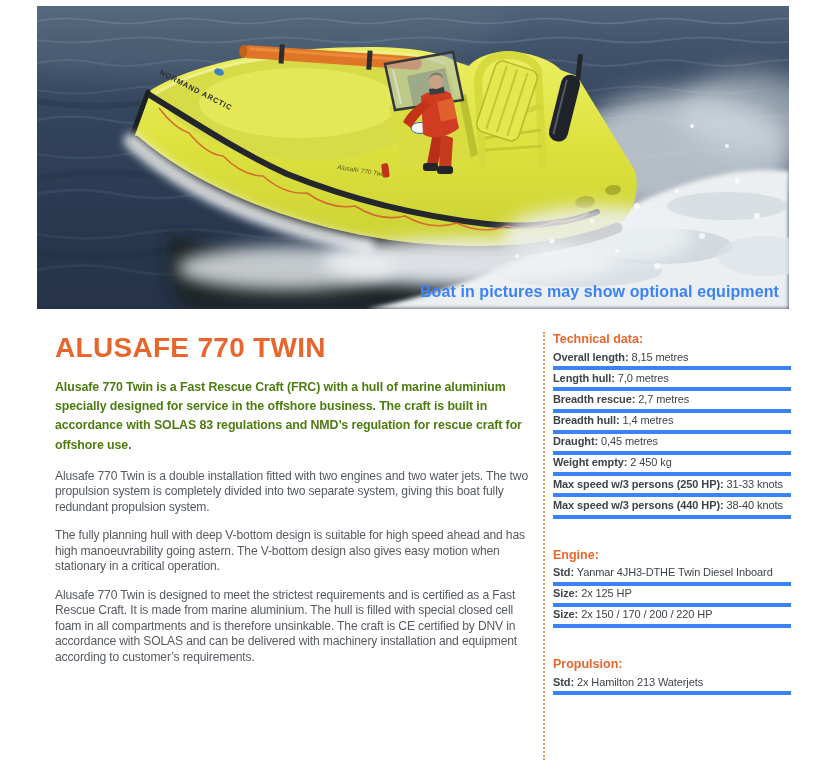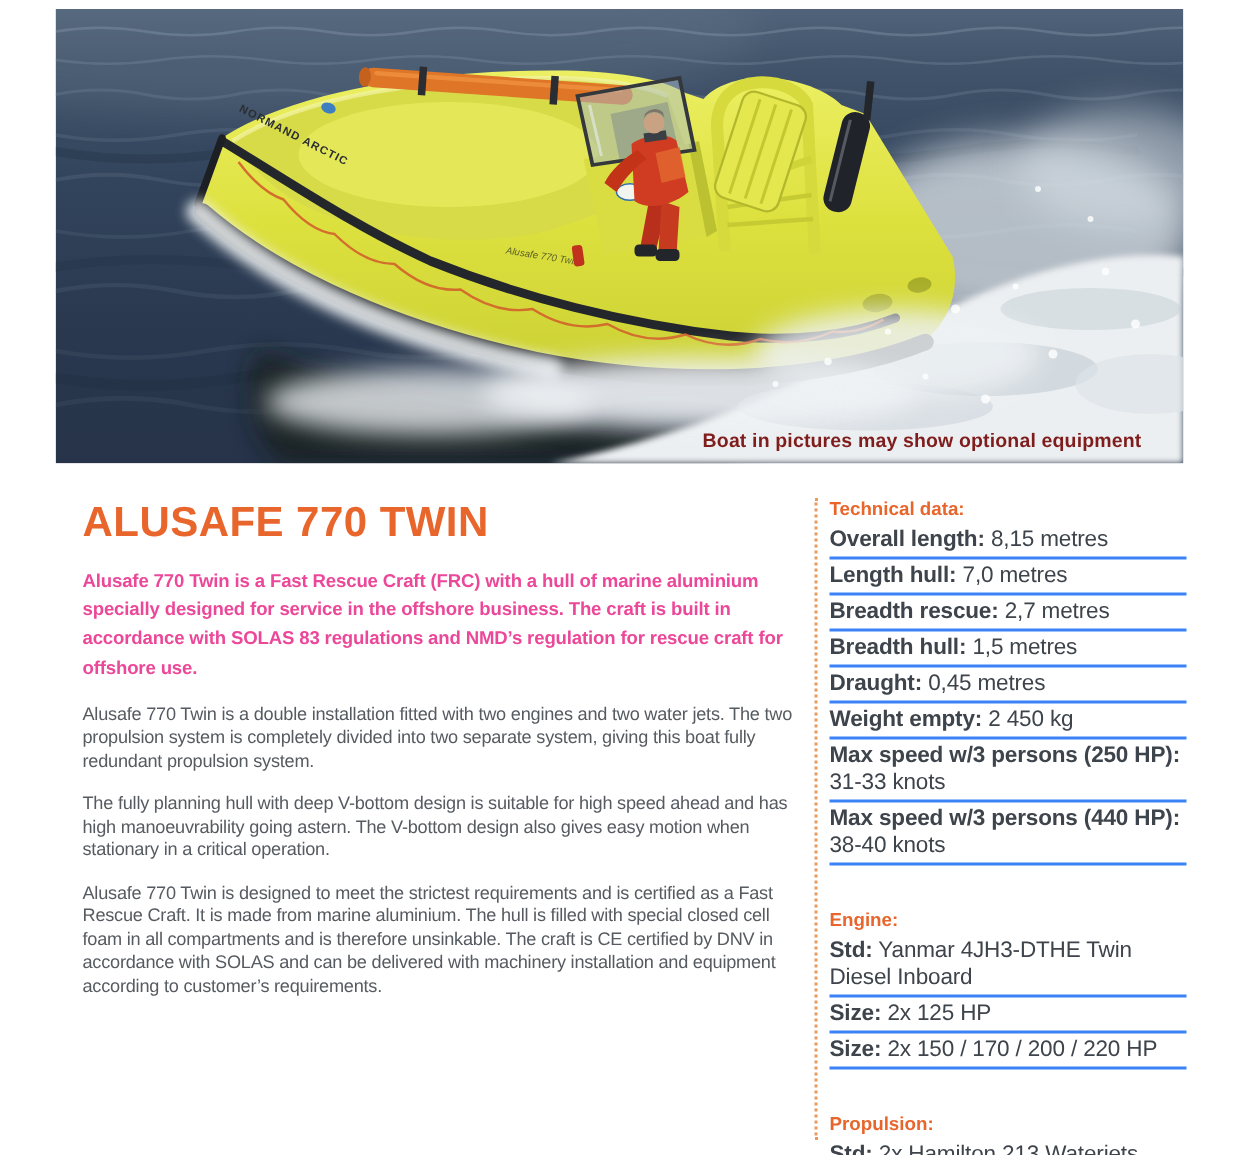--- a/index.html
+++ b/index.html
@@ -1,38 +1,38 @@
 <!DOCTYPE html>
 <html><head>
 <meta charset="utf-8">
 <style>
   html,body{margin:0;padding:0;background:#ffffff;}
   .page{position:relative;width:825px;height:770px;background:#ffffff;overflow:hidden;
         font-family:"Liberation Sans",sans-serif;}
   
   .photo{position:absolute;left:37px;top:6px;width:752px;height:303px;overflow:hidden;}
   .photo svg{display:block;width:752px;height:303px;}
-  .photo-caption{position:absolute;right:28px;bottom:8px;font-size:13px;font-weight:700;
-                 color:#7f1d1d;letter-spacing:.1px;}
+  .photo-caption{position:absolute;right:10px;bottom:8px;font-size:16px;font-weight:700;
+                 color:#3b82f6;letter-spacing:.1px;}
   
   .article{position:absolute;left:55px;top:332px;width:487px;}
   .article h1{margin:0 0 14px 0;font-size:28px;font-weight:700;color:#E8662C;letter-spacing:.3px;}
-  .article .lead{margin:0 0 14px 0;font-size:12.4px;font-weight:700;color:#ec4899;
+  .article .lead{margin:0 0 14px 0;font-size:12.4px;font-weight:700;color:#4d7c0f;
                  line-height:1.55;letter-spacing:-.1px;}
   .article .body{margin:0 0 13px 0;font-size:12.1px;color:#565B61;line-height:1.28;
                  letter-spacing:-.15px;}
   
   .divider{position:absolute;left:543px;top:332px;height:428px;width:0;
            border-left:2px dotted #E9995C;}
   .specs{position:absolute;left:553px;top:332px;width:238px;}
   .specs h3{margin:0 0 3px 0;font-size:12.5px;font-weight:700;color:#E8662C;}
   .specs section{margin-bottom:29px;}
   .specs section + section{margin-top:12px;}
-  .spec-row{font-size:15px;color:#3E444B;line-height:1.2;padding:1.5px 0 2.5px 0;
-            border-bottom:2px solid #3b82f6;letter-spacing:-.1px;}
+  .spec-row{font-size:11px;color:#3E444B;line-height:1.2;padding:1.5px 0 2.5px 0;
+            border-bottom:4px solid #3b82f6;letter-spacing:-.1px;}
   .spec-label{font-weight:700;}
   .spec-value{font-weight:400;}
   .materials p{margin:0 0 13px 0;font-size:11.4px;color:#42474D;line-height:1.3;
                letter-spacing:-.1px;}
 </style>
 </head>
 <body>
 
 <div class="page">
 
@@ -208,21 +208,21 @@
 
   <div class="divider"></div>
 
   <aside class="specs">
 
     <section>
       <h3>Technical data:</h3>
       <div class="spec-row"><span class="spec-label">Overall length:</span> <span class="spec-value">8,15 metres</span></div>
       <div class="spec-row"><span class="spec-label">Length hull:</span> <span class="spec-value">7,0 metres</span></div>
       <div class="spec-row"><span class="spec-label">Breadth rescue:</span> <span class="spec-value">2,7 metres</span></div>
-      <div class="spec-row"><span class="spec-label">Breadth hull:</span> <span class="spec-value">1,5 metres</span></div>
+      <div class="spec-row"><span class="spec-label">Breadth hull:</span> <span class="spec-value">1,4 metres</span></div>
       <div class="spec-row"><span class="spec-label">Draught:</span> <span class="spec-value">0,45 metres</span></div>
       <div class="spec-row"><span class="spec-label">Weight empty:</span> <span class="spec-value">2 450 kg</span></div>
       <div class="spec-row"><span class="spec-label">Max speed w/3 persons (250 HP):</span> <span class="spec-value">31-33 knots</span></div>
       <div class="spec-row"><span class="spec-label">Max speed w/3 persons (440 HP):</span> <span class="spec-value">38-40 knots</span></div>
     </section>
 
     <section>
       <h3>Engine:</h3>
       <div class="spec-row"><span class="spec-label">Std:</span> <span class="spec-value">Yanmar 4JH3-DTHE Twin Diesel Inboard</span></div>
       <div class="spec-row"><span class="spec-label">Size:</span> <span class="spec-value">2x 125 HP</span></div>

